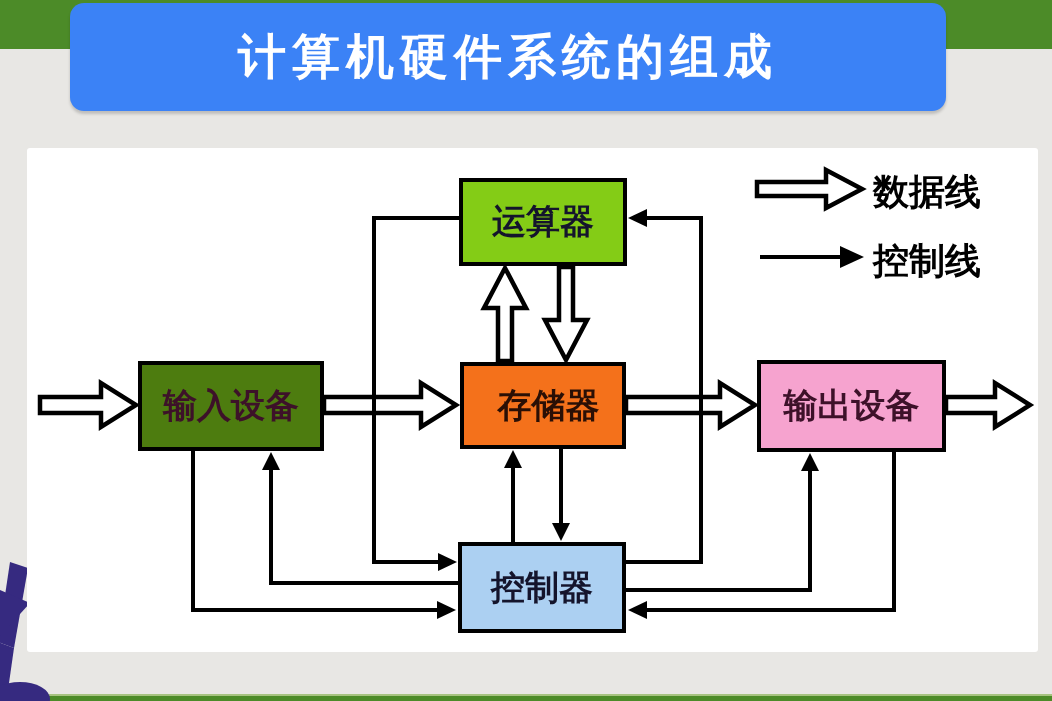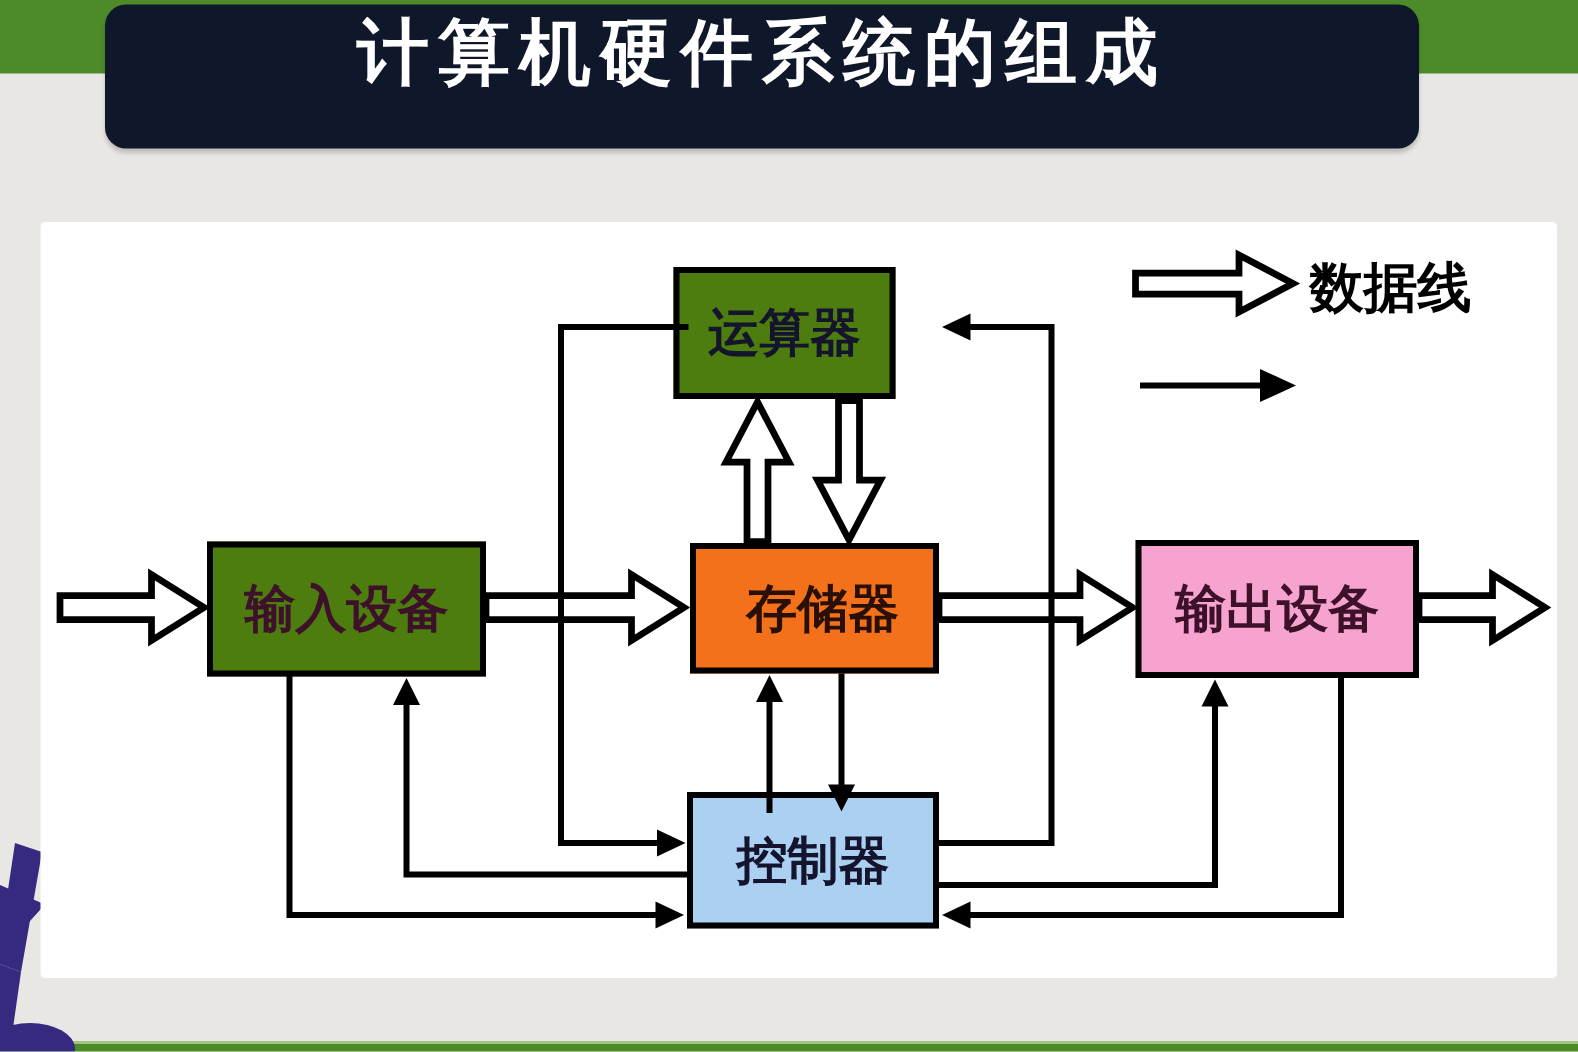--- a/index.html
+++ b/index.html
@@ -4,32 +4,32 @@
 <style>
   html,body{margin:0;padding:0;}
   body{font-family:"Liberation Sans","DejaVu Sans",sans-serif;}
   #slide{position:relative;width:1052px;height:701px;background:#E8E7E4;overflow:hidden;}
 
   .green-band-top{position:absolute;left:0;top:0;width:1052px;height:49px;background:#4C8B28;}
   .green-strip-bottom{position:absolute;left:0;top:694px;width:1052px;height:7px;background:#4C8B28;border-top:2px solid #A6C380;}
 
   .corner-deco{position:absolute;left:0;top:550px;width:80px;height:151px;}
 
-  .title-banner{position:absolute;left:70px;top:3px;width:876px;height:96px;background:#0f172a;border-radius:14px;display:flex;justify-content:center;box-shadow:0 3px 3px rgba(0,0,0,0.18);}
+  .title-banner{position:absolute;left:70px;top:3px;width:876px;height:108px;background:#3b82f6;border-radius:14px;display:flex;align-items:center;justify-content:center;box-shadow:0 3px 3px rgba(0,0,0,0.18);}
   .title-banner .title-text{color:#FFFFFF;font-size:48px;font-weight:bold;letter-spacing:6px;white-space:nowrap;}
 
   .content-panel{position:absolute;left:27px;top:148px;width:1011px;height:504px;background:#FFFFFF;border-radius:3px;}
 
   .node{position:absolute;border:4px solid #000;box-sizing:border-box;display:flex;align-items:center;justify-content:center;}
   .node .node-label{font-size:34px;font-weight:bold;white-space:nowrap;}
-  .node-alu{left:449px;top:178px;width:148px;height:88px;background:#4d7c0f;}
+  .node-alu{left:459px;top:178px;width:168px;height:88px;background:#84cc16;}
   .node-alu .node-label{color:#14142C;}
   .node-memory{left:460px;top:362px;width:166px;height:87px;background:#F4711B;padding-left:11px;}
   .node-memory .node-label{color:#2A0F05;}
-  .node-controller{left:458px;top:528px;width:168px;height:91px;background:#ACD0F2;}
+  .node-controller{left:458px;top:542px;width:168px;height:91px;background:#ACD0F2;}
   .node-controller .node-label{color:#14142C;}
   .node-input{left:138px;top:361px;width:186px;height:90px;background:#4d7c0f;}
   .node-input .node-label{color:#3D1129;}
   .node-output{left:757px;top:360px;width:189px;height:92px;background:#F6A3CF;}
   .node-output .node-label{color:#3D1129;}
 
   .arrow-layer{position:absolute;left:0;top:0;width:1052px;height:701px;pointer-events:none;}
 
   .legend-label{position:absolute;font-size:36px;font-weight:bold;color:#000;white-space:nowrap;}
   .legend-label-data{left:873px;top:168px;}
@@ -103,14 +103,15 @@
       <polygon points="561,541 552,523 570,523"></polygon>
       <polygon points="271,452 262,470 280,470"></polygon>
       <polygon points="456,610 437,601 437,619"></polygon>
       <polygon points="810,453 801,471 819,471"></polygon>
       <polygon points="628,610 647,601 647,619"></polygon>
       <polygon points="864,257 840,246 840,268"></polygon>
     </g>
   </svg>
 
   <div class="legend-label legend-label-data">数据线</div>
+  <div class="legend-label legend-label-control">控制线</div>
 
 </div>
 
 </body></html>

